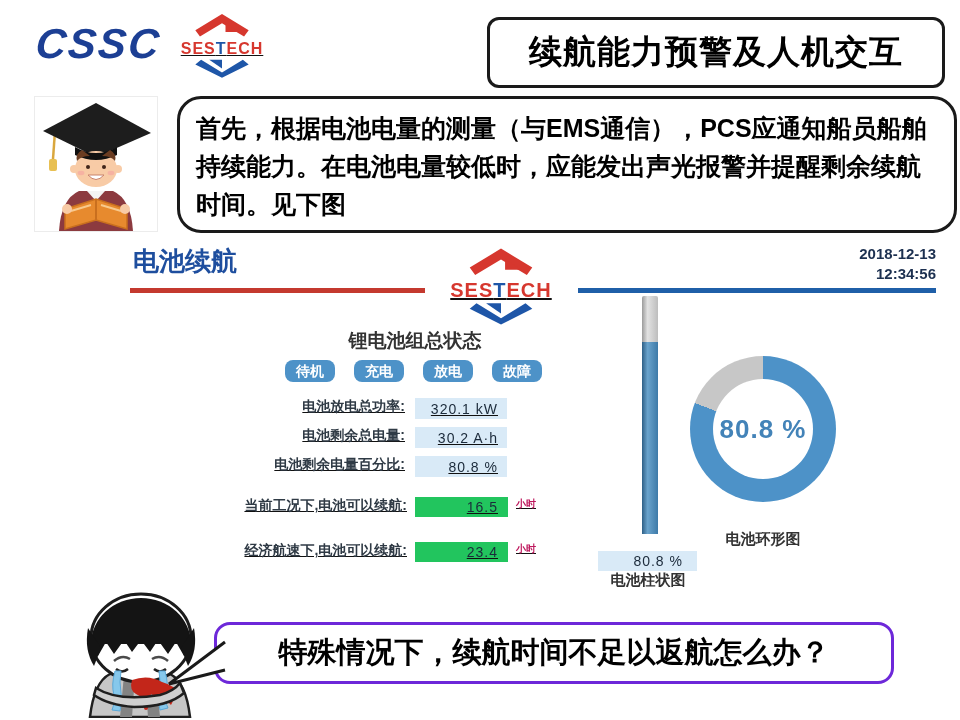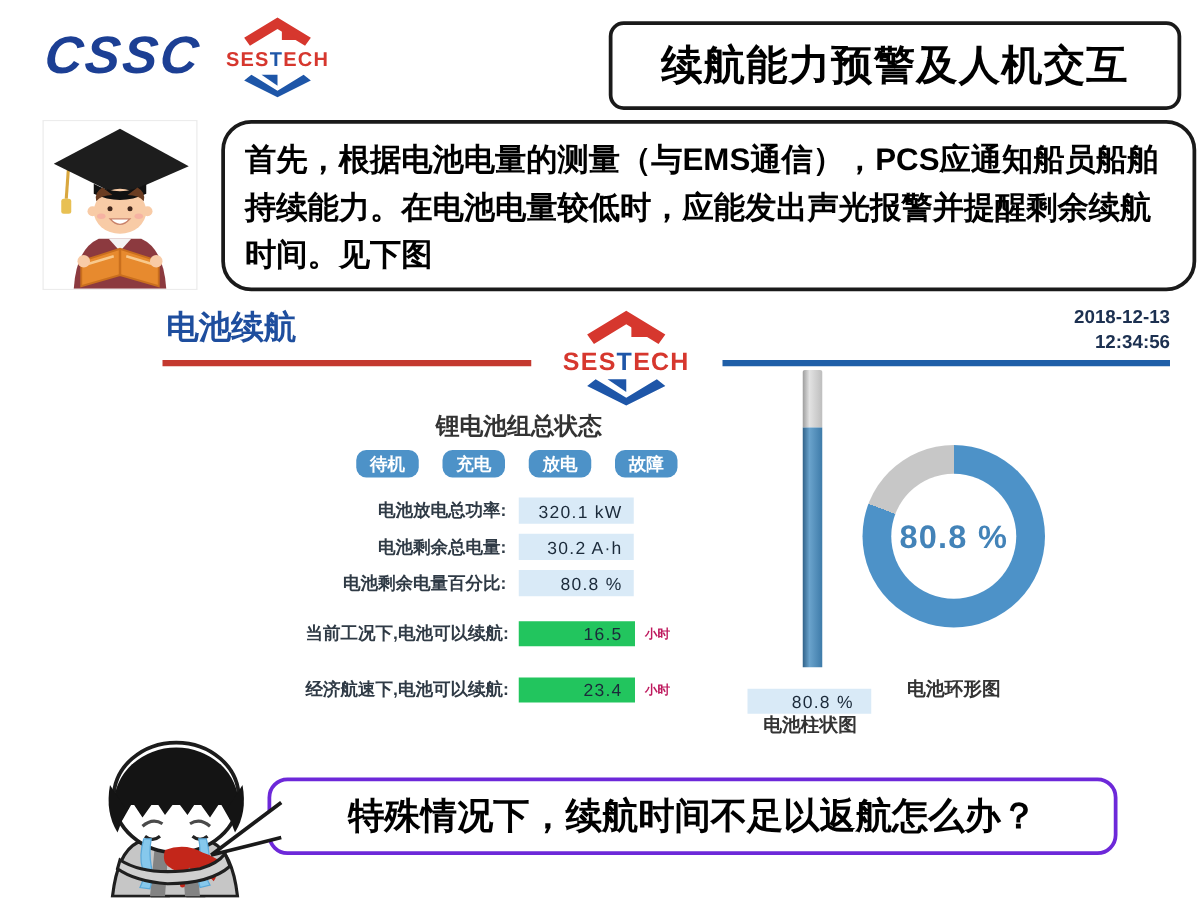--- a/index.html
+++ b/index.html
@@ -4,21 +4,21 @@
 <style>
   html,body{margin:0;padding:0;background:#888;}
   .slide{position:relative;width:960px;height:720px;background:#fff;overflow:hidden;
          font-family:"Liberation Sans",sans-serif;color:#111;}
   .abs{position:absolute;}
 
   
   .cssc{left:36px;top:20px;font-size:42px;font-weight:bold;font-style:italic;
         color:#1C3F94;letter-spacing:2px;transform:skewX(-6deg);}
   .sestech{display:flex;flex-direction:column;align-items:center;line-height:1;}
-  .sestech .word{font-weight:bold;letter-spacing:1px;margin:1px 0;}
+  .sestech .word{font-weight:bold;letter-spacing:1px;margin:1px 0;text-decoration:underline;}
   .sestech .red{color:#D6372E;} .sestech .blue{color:#1E56A8;}
   .logo-lg{left:183px;top:10px;width:78px;}
   .logo-lg .word{font-size:16px;}
   .logo-lg svg.roof{width:58px;height:30px;} .logo-lg svg.shield{width:58px;height:21px;}
   .logo-md{left:448px;top:244px;width:106px;background:#fff;}
   .logo-md .word{font-size:20px;}
   .logo-md svg.roof{width:68px;height:35px;} .logo-md svg.shield{width:68px;height:25px;}
 
   .title-box{left:487px;top:17px;width:452px;height:65px;border:3px solid #1a1a1a;
              border-radius:12px;display:flex;align-items:center;justify-content:center;
@@ -37,21 +37,21 @@
   .datetime{top:244px;right:24px;text-align:right;font-size:15px;font-weight:600;
             color:#1C3050;line-height:20px;}
 
   .status-title{left:260px;top:328px;width:310px;text-align:center;
                 font-size:19px;font-weight:bold;color:#333;}
   .btn-row{left:285px;top:360px;display:flex;gap:19px;}
   .status-btn{background:#4D92C8;color:#fff;font-size:14px;font-weight:bold;
               padding:3px 11px;border-radius:8px;border:none;line-height:16px;
               font-family:"Liberation Sans",sans-serif;}
 
-  .m-row{display:flex;align-items:center;}
+  .m-row{display:flex;text-decoration:underline;}
   .m-label{width:175px;text-align:right;font-size:14px;font-weight:bold;color:#2F3A45;}
   .m-box{margin-left:10px;width:92px;height:21px;background:#D9EAF7;color:#1B2A3A;
          font-size:14px;display:flex;align-items:center;justify-content:flex-end;
          padding-right:9px;box-sizing:border-box;letter-spacing:1px;}
   .e-label{width:177px;text-align:right;font-size:14px;font-weight:bold;color:#2F3A45;}
   .e-box{margin-left:8px;width:93px;height:20px;background:#22c55e;color:#1B2A3A;
          font-size:14px;display:flex;align-items:center;justify-content:flex-end;
          padding-right:10px;box-sizing:border-box;letter-spacing:1px;}
   .e-unit{margin-left:8px;font-size:10px;font-weight:bold;color:#be185d;}
 
@@ -64,21 +64,21 @@
               color:#1B2A3A;font-size:14px;display:flex;align-items:center;
               justify-content:flex-end;padding-right:14px;box-sizing:border-box;letter-spacing:1px;}
   .bar-caption{left:588px;top:571px;width:120px;text-align:center;
                font-size:15px;font-weight:bold;color:#333;}
 
   
   .donut{left:690px;top:356px;width:146px;height:146px;border-radius:50%;}
   .donut-hole{position:absolute;left:23px;top:23px;width:100px;height:100px;border-radius:50%;
               background:#fff;display:flex;align-items:center;justify-content:center;}
   .donut-label{font-size:26px;font-weight:bold;color:#4383B8;letter-spacing:1px;}
-  .donut-caption{left:693px;top:542px;width:140px;text-align:center;
+  .donut-caption{left:693px;top:530px;width:140px;text-align:center;
                  font-size:15px;font-weight:bold;color:#333;}
 
   
   .meme{left:48px;top:590px;width:184px;height:128px;}
   .bubble-bottom{left:214px;top:622px;width:680px;height:62px;border:3px solid #6d28d9;
                  border-radius:16px;box-sizing:border-box;display:flex;align-items:center;
                  justify-content:center;font-size:29px;font-weight:bold;color:#000;}
   .bubble-tail{left:165px;top:640px;width:62px;height:48px;z-index:3;}
 </style>
 </head>

